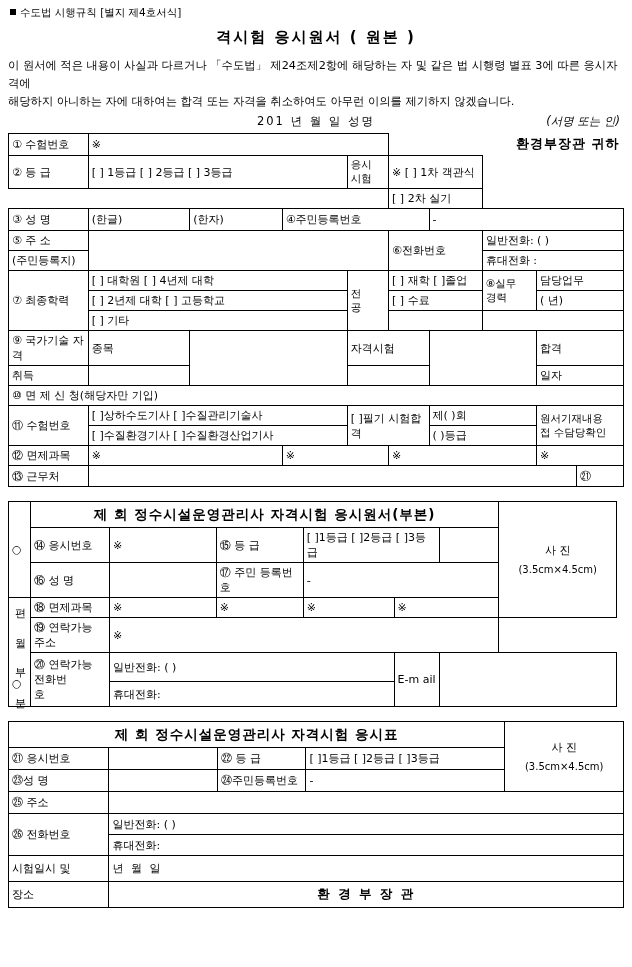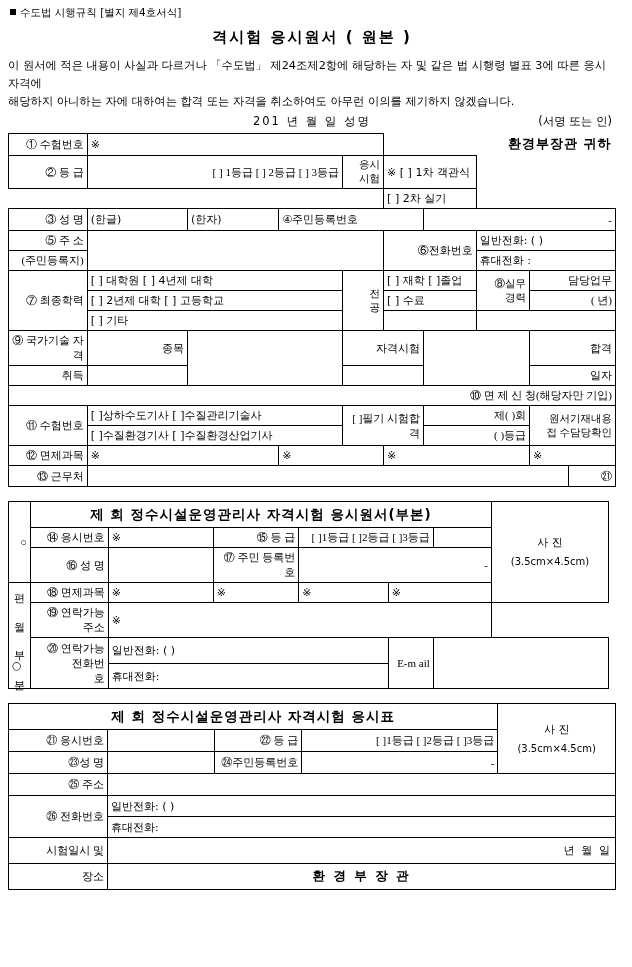--- a/index.html
+++ b/index.html
@@ -6,37 +6,37 @@
   body {
     margin: 0;
     padding: 0;
     width: 632px;
     height: 967px;
     background: #fff;
     font-family: "DejaVu Sans", "Liberation Sans", sans-serif;
     font-size: 11px;
     color: #000;
   }
-  .page { position: relative; width: 632px; height: 752px; padding: 6px 16px 0 8px; }
+  .page { position: relative; width: 632px; height: 752px; padding: 6px 8px 0 8px; }
 
   .top-reg { font-size: 10.5px; margin: 0 0 6px 2px; }
   .top-reg .sq { display:inline-block; width:6px; height:6px; background:#000; margin-right:4px; vertical-align: 1px;}
 
   .doc-title { text-align: center; font-size: 15px; font-weight: bold; letter-spacing: 1px; line-height: 1.55; margin-bottom: 8px; }
   .doc-title .l2 { letter-spacing: 2px; }
 
   .para { font-size: 11.3px; line-height: 1.55; margin: 0 0 1px 0; text-align: left; }
   .datesign { text-align: center; font-size: 11.5px; letter-spacing: 2px; margin-top: 3px; position: relative; }
-  .datesign .sign { position: absolute; right: 4px; letter-spacing: 0; }
+  .datesign .sign { position: absolute; right: 4px; letter-spacing: 0; font-style: italic; }
   .note { font-size: 11.3px; margin-top: 3px; }
 
   table { border-collapse: collapse; width: 100%; }
   td, th { border: 1px solid #000; font-weight: normal; font-size: 11px; padding: 2px 3px; vertical-align: middle; }
   .nb { border: none; }
-  .c { text-align: right; font-family: Liberation Serif, serif; }
+  .c { text-align: left; }
   .l { text-align: left; }
   .thin { font-size: 10.5px; }
   .tbl1 { margin-top: 4px; }
   .tbl1 td { height: 20px; }
 
   .env-title { font-weight: bold; font-size: 13px; letter-spacing: 1px; text-align: right; padding-right: 4px; }
 
   .sec-title { text-align: center; font-size: 13.5px; font-weight: bold; letter-spacing: 1px; }
 
   .block { margin-top: 14px; }

